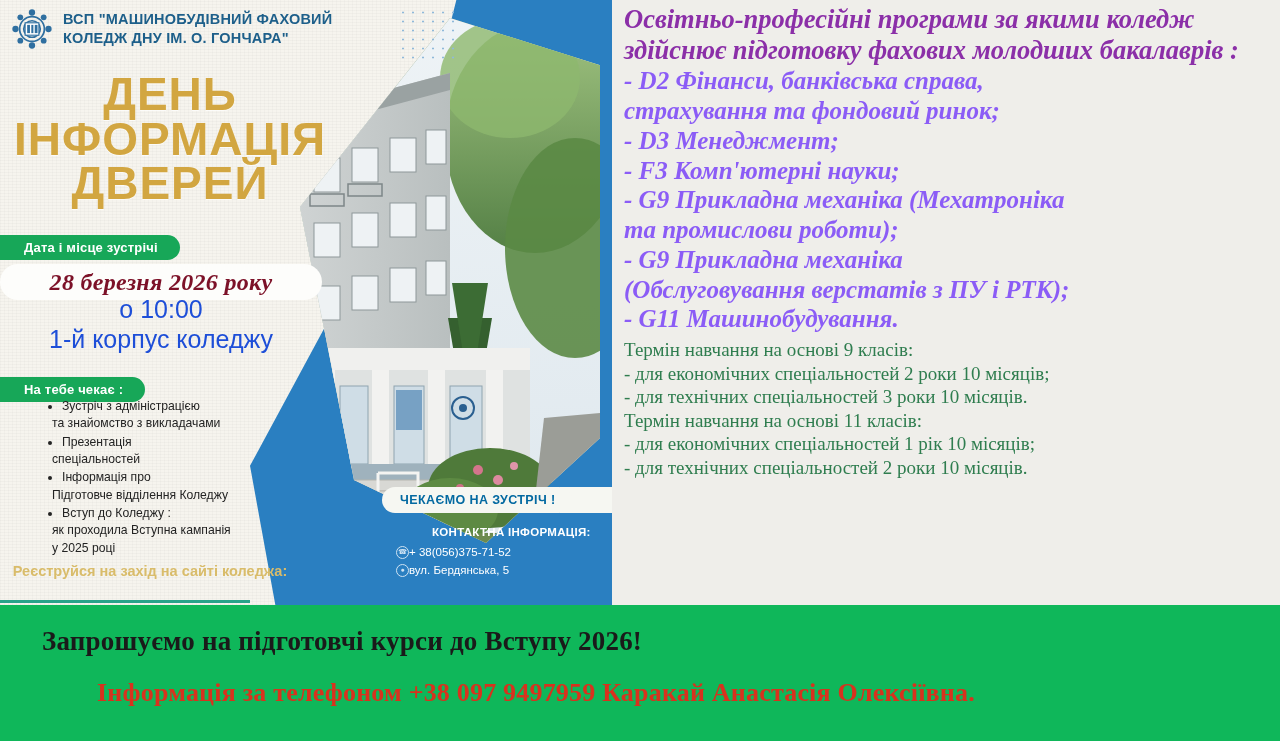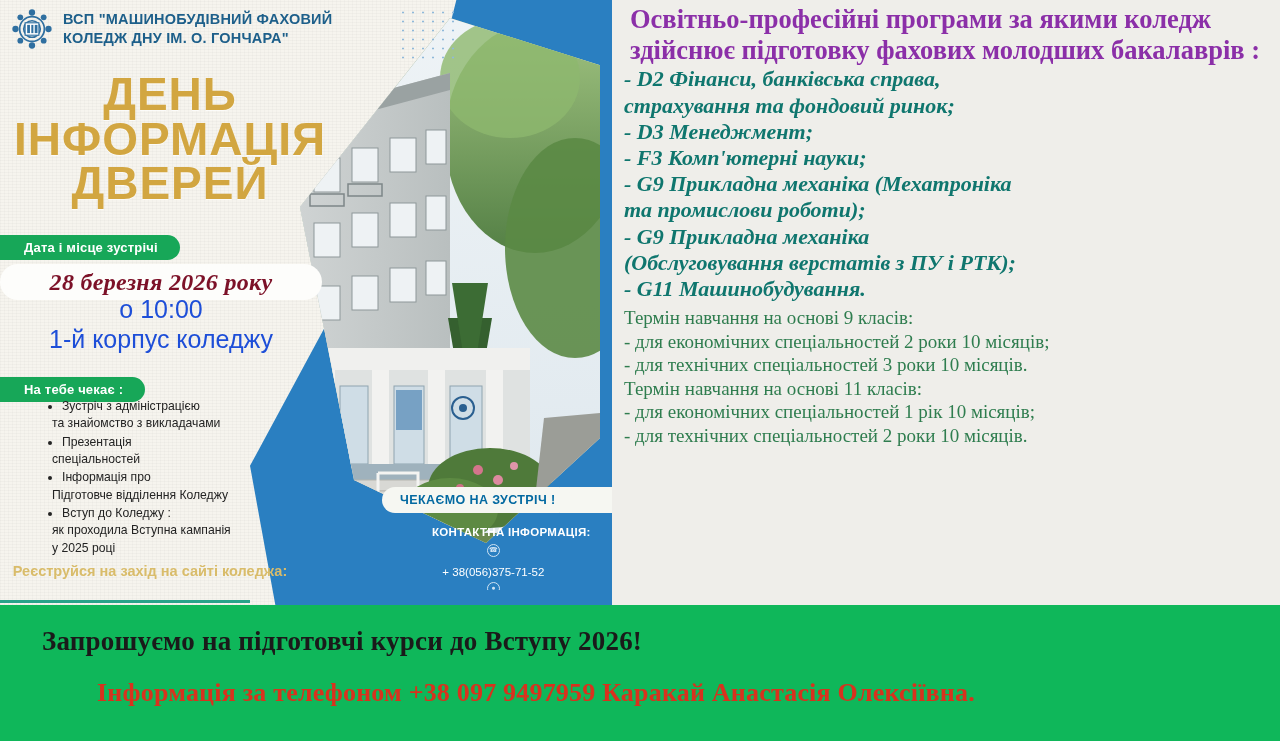--- a/index.html
+++ b/index.html
@@ -121,39 +121,39 @@
     display:flex;align-items:center;padding:0 16px 0 18px;letter-spacing:.4px;
     white-space:nowrap;
   }
   .meet-pill-tail{
     position:absolute;left:560px;top:487px;width:60px;height:26px;background:#f6f7f2;
   }
   .contact{
     position:absolute;left:396px;top:524px;color:#ffffff;font-size:11.5px;line-height:1.55;
   }
   .contact .ch{font-weight:bold;letter-spacing:.3px;font-size:11.5px;margin-bottom:2px;padding-left:36px;}
-  .contact .row{display:flex;align-items:center;gap:7px;flex-direction:column;}
+  .contact .row{display:flex;align-items:center;}
   .contact .ico{
     width:11px;height:11px;border:1px solid #cfe3f3;border-radius:50%;
     display:inline-flex;align-items:center;justify-content:center;
     font-size:7px;color:#cfe3f3;flex:none;
   }
 
   
   .right{
     position:absolute;left:612px;top:0;width:668px;height:605px;
     background:#efeeea;padding:4px 8px 0 12px;box-sizing:border-box;
   }
   .r-head{
-    font-family:"Liberation Serif", serif;font-weight:bold;
-    font-size:26.5px;line-height:1.16;color:#8b2fa8;margin:0 0 1px 6px;
+    font-family:"Liberation Serif", serif;font-style:italic;font-weight:bold;
+    font-size:26.5px;line-height:1.16;color:#8b2fa8;margin:0 0 1px 0;
   }
   .r-prog{
     font-family:"Liberation Serif", serif;font-style:italic;font-weight:bold;
-    font-size:22px;line-height:1.19;color:#0f766e;margin:0;
+    font-size:25px;line-height:1.19;color:#8b5cf6;margin:0;
   }
   .r-prog div{white-space:normal;}
   .r-term{
     font-family:"Liberation Serif", serif;
     font-size:19px;line-height:1.24;color:#2f7d4f;margin-top:4px;
   }
   .r-term div{margin:0;}
 
   
   .green-band{

